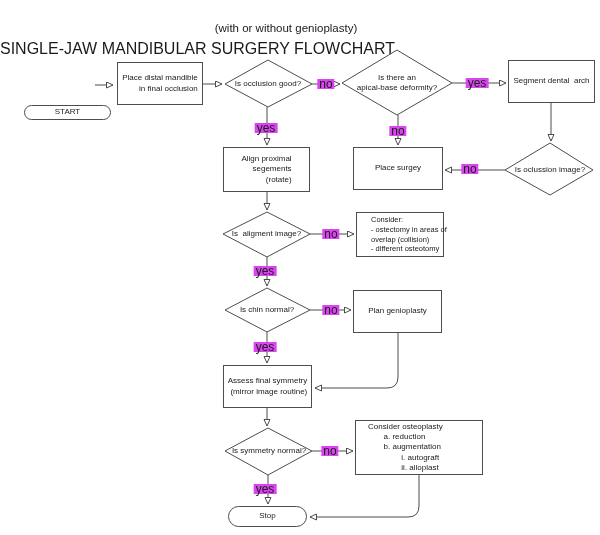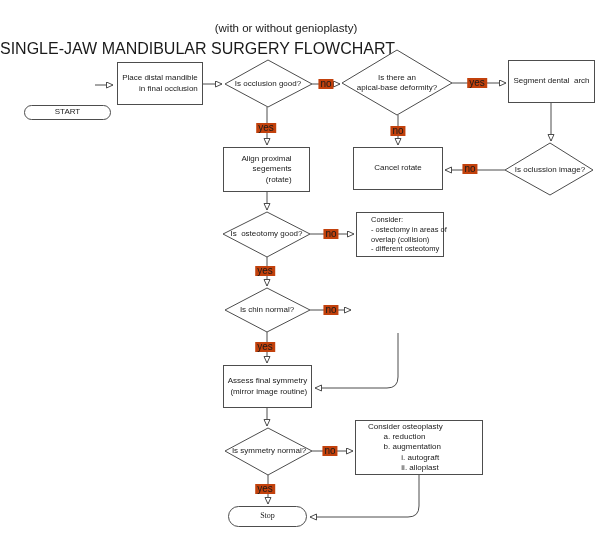--- a/index.html
+++ b/index.html
@@ -11,22 +11,22 @@
          font-size:11.5px;line-height:13px;white-space:pre;}
   svg.wires{position:absolute;left:0;top:0;}
   .node{position:absolute;box-sizing:border-box;border:1px solid #4d4d4d;background:#fff;
         display:flex;align-items:center;justify-content:center;text-align:right;
         font-size:8px;line-height:1.3;white-space:pre;color:#1a1a1a;}
   .term{border-radius:13px;}
   .la{justify-content:flex-start;text-align:left;padding-left:12px;}
   .small{font-size:7.5px;line-height:1.3;padding-left:14px;}
   .dtext{position:absolute;display:flex;align-items:center;justify-content:center;
          text-align:center;font-size:8px;line-height:1.25;white-space:pre;color:#1a1a1a;}
-  .lbl{position:absolute;transform:translate(-50%,-50%);background:#c2410c;
-       font-size:10px;line-height:10px;padding:0 2px;color:#1a1a1a;}
+  .lbl{position:absolute;transform:translate(-50%,-50%);background:#d946ef;
+       font-size:12px;line-height:10px;padding:0 2px;color:#1a1a1a;}
 </style>
 </head>
 <body>
 
 <div class="stage">
 
   <div class="title">SINGLE-JAW MANDIBULAR SURGERY FLOWCHART</div>
   <div class="subtitle">(with or without genioplasty)</div>
 
   <svg class="wires" width="600" height="535" viewBox="0 0 600 535">
@@ -65,39 +65,40 @@
     </g>
   </svg>
 
   <div class="node term" style="left:24px;top:73px;width:87px;height:15px;margin-top:32px;">START</div>
   <div class="node" style="left:117px;top:62px;width:86px;height:43px;">Place distal mandible
 in final occlusion</div>
   <div class="node" style="left:508px;top:60px;width:87px;height:43px;">Segment dental  arch</div>
   <div class="node" style="left:223px;top:147px;width:87px;height:45px;">Align proximal
 segements
 (rotate)</div>
-  <div class="node" style="left:353px;top:147px;width:90px;height:43px;">Cancel rotate</div>
+  <div class="node" style="left:353px;top:147px;width:90px;height:43px;">Place surgey</div>
   <div class="node la small" style="left:356px;top:212px;width:88px;height:45px;">Consider:
 - ostectomy in areas of
 overlap (collision)
 - different osteotomy</div>
+  <div class="node" style="left:353px;top:290px;width:89px;height:43px;">Plan genioplasty</div>
   <div class="node" style="left:223px;top:365px;width:89px;height:43px;">Assess final symmetry
 (mirror image routine)</div>
   <div class="node la" style="left:355px;top:420px;width:128px;height:55px;">Consider osteoplasty
        a. reduction
        b. augmentation
                i. autograft
                ii. alloplast</div>
-  <div class="node term" style="left:228px;top:506px;width:79px;height:21px;font-family:Liberation Serif, serif;">Stop</div>
+  <div class="node term" style="left:228px;top:506px;width:79px;height:21px;">Stop</div>
 
   <div class="dtext" style="left:228px;top:74px;width:80px;height:20px;">Is occlusion good?</div>
   <div class="dtext" style="left:347px;top:70px;width:100px;height:25px;">Is there an
 apical-base deformity?</div>
   <div class="dtext" style="left:504px;top:161px;width:92px;height:17px;">Is oclussion image?</div>
-  <div class="dtext" style="left:221px;top:226px;width:91px;height:16px;">Is  osteotomy good?</div>
+  <div class="dtext" style="left:221px;top:226px;width:91px;height:16px;">Is  aligment image?</div>
   <div class="dtext" style="left:222px;top:302px;width:90px;height:16px;">Is chin normal?</div>
   <div class="dtext" style="left:223px;top:443px;width:92px;height:16px;text-align:center;">Is symmetry normal?</div>
 
   <div class="lbl" style="left:326px;top:84px;">no</div>
   <div class="lbl" style="left:266px;top:128px;">yes</div>
   <div class="lbl" style="left:477px;top:83px;">yes</div>
   <div class="lbl" style="left:398px;top:131px;">no</div>
   <div class="lbl" style="left:470px;top:169px;">no</div>
   <div class="lbl" style="left:331px;top:234px;">no</div>
   <div class="lbl" style="left:265px;top:271px;">yes</div>

